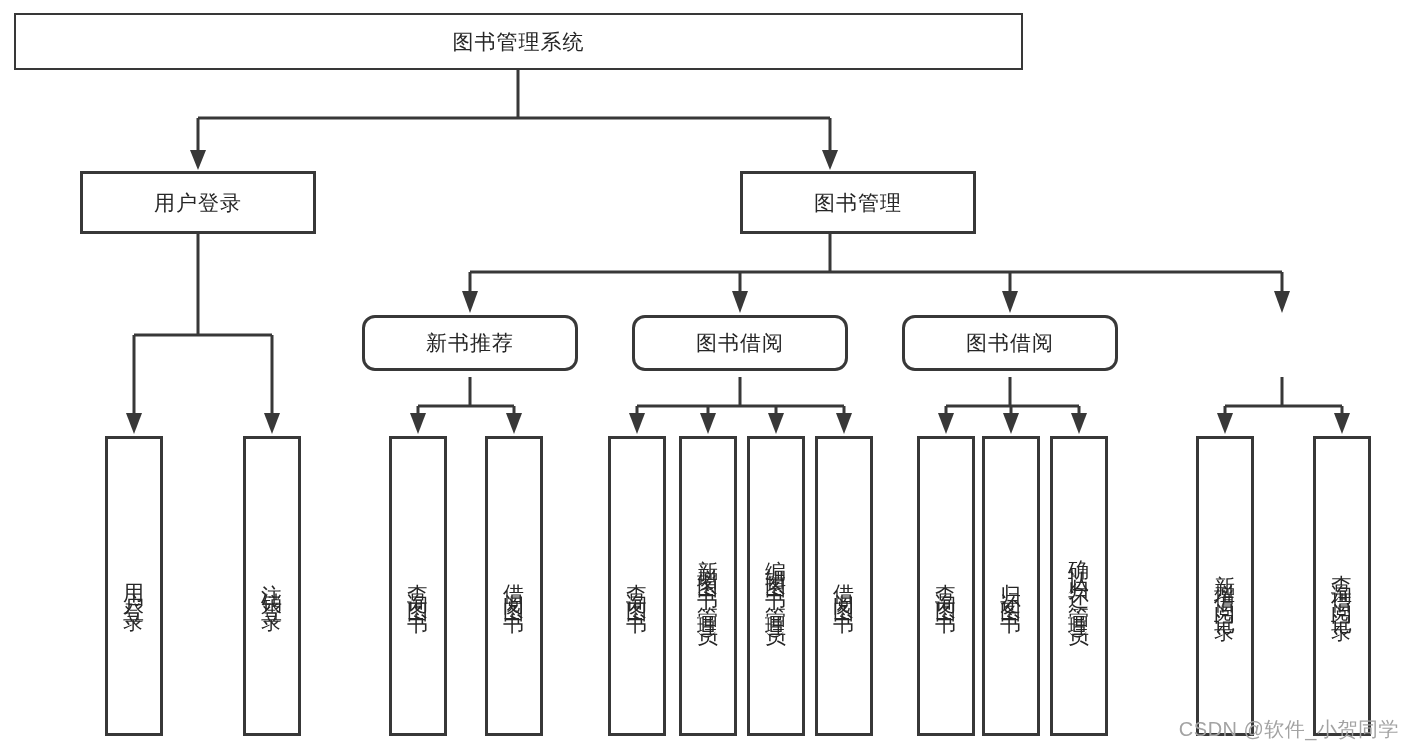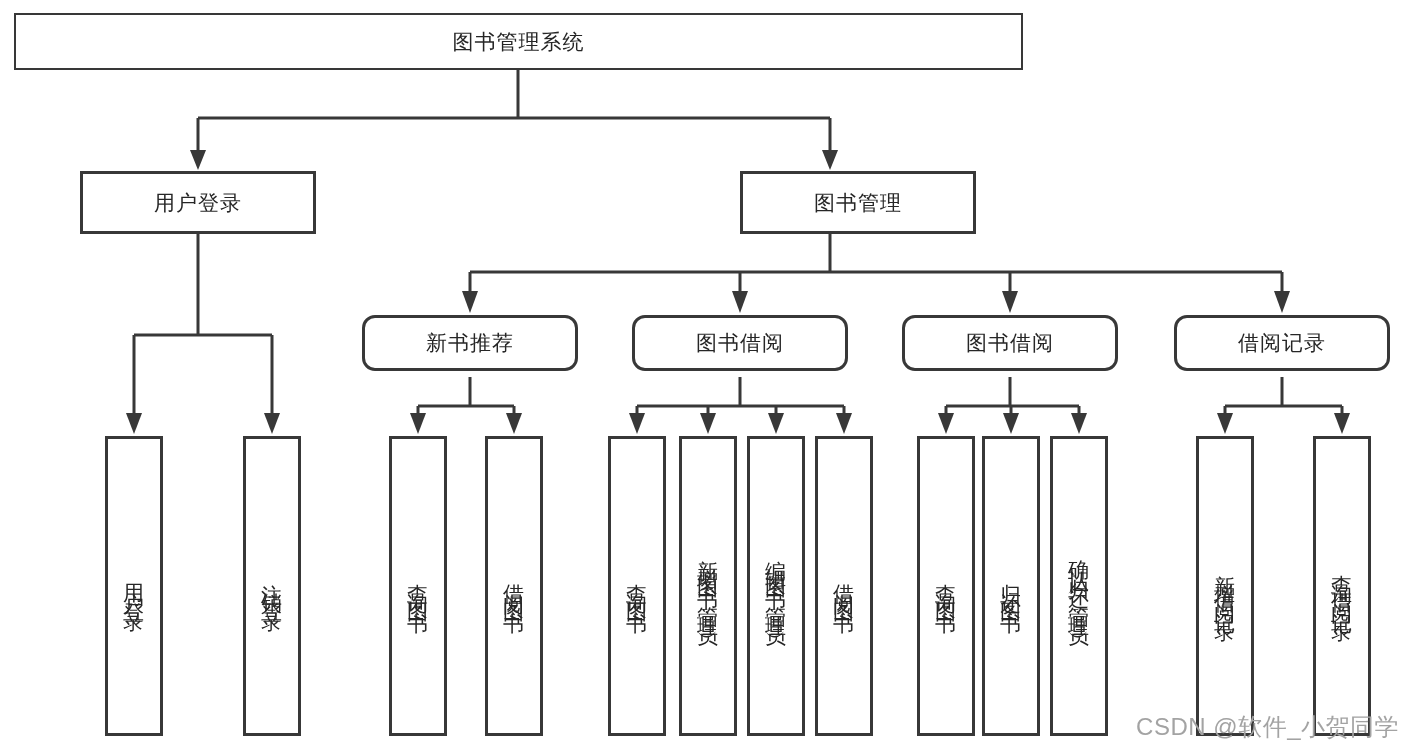--- a/index.html
+++ b/index.html
@@ -80,21 +80,21 @@
   .lf8  { left: 815px;  }
   .lf9  { left: 917px;  }
   .lf10 { left: 982px;  }
   .lf11 { left: 1050px; }
   .lf12 { left: 1196px; }
   .lf13 { left: 1313px; }
   .watermark {
     position: absolute;
     right: 6px;
     bottom: 4px;
-    font-size: 24px;
+    font-size: 20px;
     color: #a3a3a3;
     letter-spacing: 0.5px;
     z-index: 5;
   }
 </style>
 </head>
 <body>
 
 <div class="stage">
 
@@ -142,21 +142,20 @@
   </svg>
 
   <div class="node root-node">图书管理系统</div>
 
   <div class="node l2-a">用户登录</div>
   <div class="node l2-b">图书管理</div>
 
   <div class="node l3 l3-a">新书推荐</div>
   <div class="node l3 l3-b">图书借阅</div>
   <div class="node l3 l3-c">图书借阅</div>
-  <div class="node l3 l3-d">借阅记录</div>
 
   <div class="node leaf lf1">
     <span class="vtext">用户登录</span>
   </div>
   <div class="node leaf lf2">
     <span class="vtext">注销登录</span>
   </div>
 
   <div class="node leaf lf3">
     <span class="vtext">查询图书</span>

